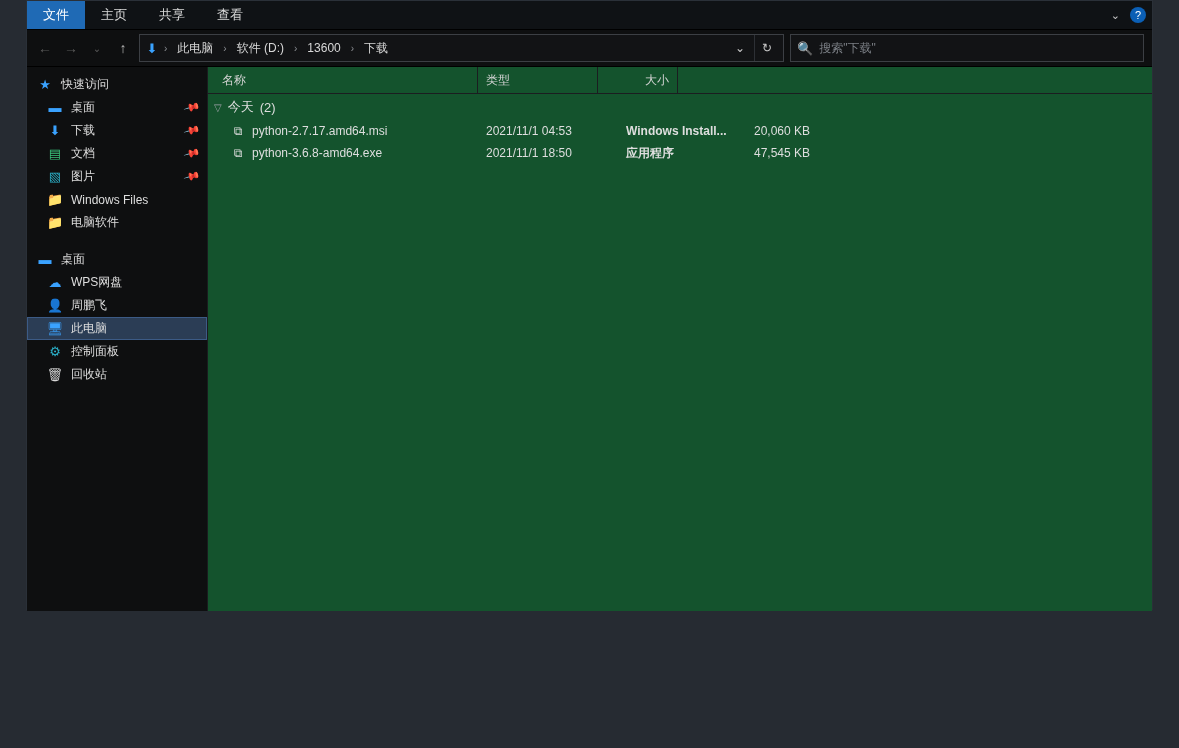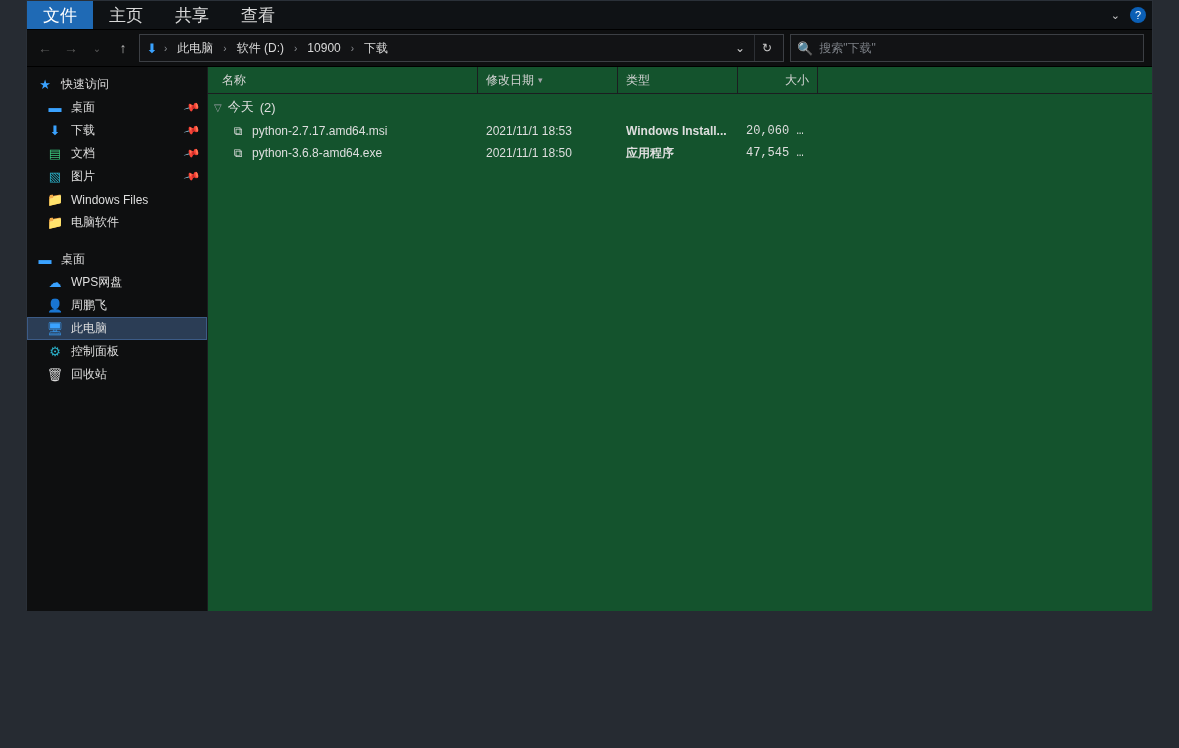--- a/index.html
+++ b/index.html
@@ -30,21 +30,21 @@
     display: flex;
     align-items: stretch;
     height: 28px;
     background: linear-gradient(#0f1215, #0f1215);
     border-bottom: 1px solid #000;
   }
   .ribbon-tab {
     padding: 0 16px;
     display: flex;
     align-items: center;
-    font-size: 17px;
+    font-size: 13px;
     color: #d8d8d8;
     cursor: default;
   }
   .ribbon-tab.active {
     background: #1f6ab5;
     color: #fff;
   }
   .ribbon-spacer { flex: 1; }
   .ribbon-right {
     display: flex;
@@ -255,21 +255,21 @@
     display: flex;
     align-items: center;
     height: 22px;
     font-size: 12px;
     color: #dedede;
   }
   .cell { padding: 0 8px; box-sizing: border-box; overflow: hidden; white-space: nowrap; text-overflow: ellipsis; }
   .cell.name { width: 270px; padding-left: 22px; display: flex; align-items: center; gap: 6px; }
   .cell.date { width: 140px; }
   .cell.type { width: 120px; font-weight: bold; }
-  .cell.size { width:  80px; text-align: center; font-family: Liberation Mono, monospace; }
+  .cell.size { width:  80px; text-align: right; }
   .file-ico {
     width: 16px; height: 16px;
     display: flex; align-items: center; justify-content: center;
     font-size: 12px;
   }
 </style>
 </head>
 <body>
 
 <div class="explorer">
@@ -292,21 +292,21 @@
     <span class="nav-arrow disabled" style="font-size:10px;">⌄</span>
     <span class="nav-arrow">↑</span>
 
     <div class="address-box">
       <span class="addr-icon">⬇</span>
       <span class="crumb-sep">›</span>
       <span class="crumb">此电脑</span>
       <span class="crumb-sep">›</span>
       <span class="crumb">软件 (D:)</span>
       <span class="crumb-sep">›</span>
-      <span class="crumb">10900</span>
+      <span class="crumb">13600</span>
       <span class="crumb-sep">›</span>
       <span class="crumb">下载</span>
       <div class="addr-spacer"></div>
       <span class="addr-btn">⌄</span>
       <span class="addr-btn">↻</span>
     </div>
 
     <div class="search-box">
       <span class="search-icon">🔍</span>
       <span class="search-placeholder">搜索"下载"</span>
@@ -384,45 +384,41 @@
       </div>
 
     </div>
 
     <div class="content">
 
       <div class="columns">
         <div class="col name">
           <span>名称</span>
         </div>
-        <div class="col date">
-          <span>修改日期</span>
-          <span class="sort-indicator">▾</span>
-        </div>
         <div class="col type">
           <span>类型</span>
         </div>
         <div class="col size">
           <span>大小</span>
         </div>
       </div>
 
       <div class="list">
         <div class="group-row">
           <span class="group-caret">▽</span>
           <span>今天</span>
           <span>(2)</span>
         </div>
         <div id="file-rows">
             <div class="file-row">
               <div class="cell name">
                 <span class="file-ico">⧉</span>
                 <span>python-2.7.17.amd64.msi</span>
               </div>
-              <div class="cell date">2021/11/1 18:53</div>
+              <div class="cell date">2021/11/1 04:53</div>
               <div class="cell type">Windows Install...</div>
               <div class="cell size">20,060 KB</div>
             </div>
             <div class="file-row">
               <div class="cell name">
                 <span class="file-ico">⧉</span>
                 <span>python-3.6.8-amd64.exe</span>
               </div>
               <div class="cell date">2021/11/1 18:50</div>
               <div class="cell type">应用程序</div>

